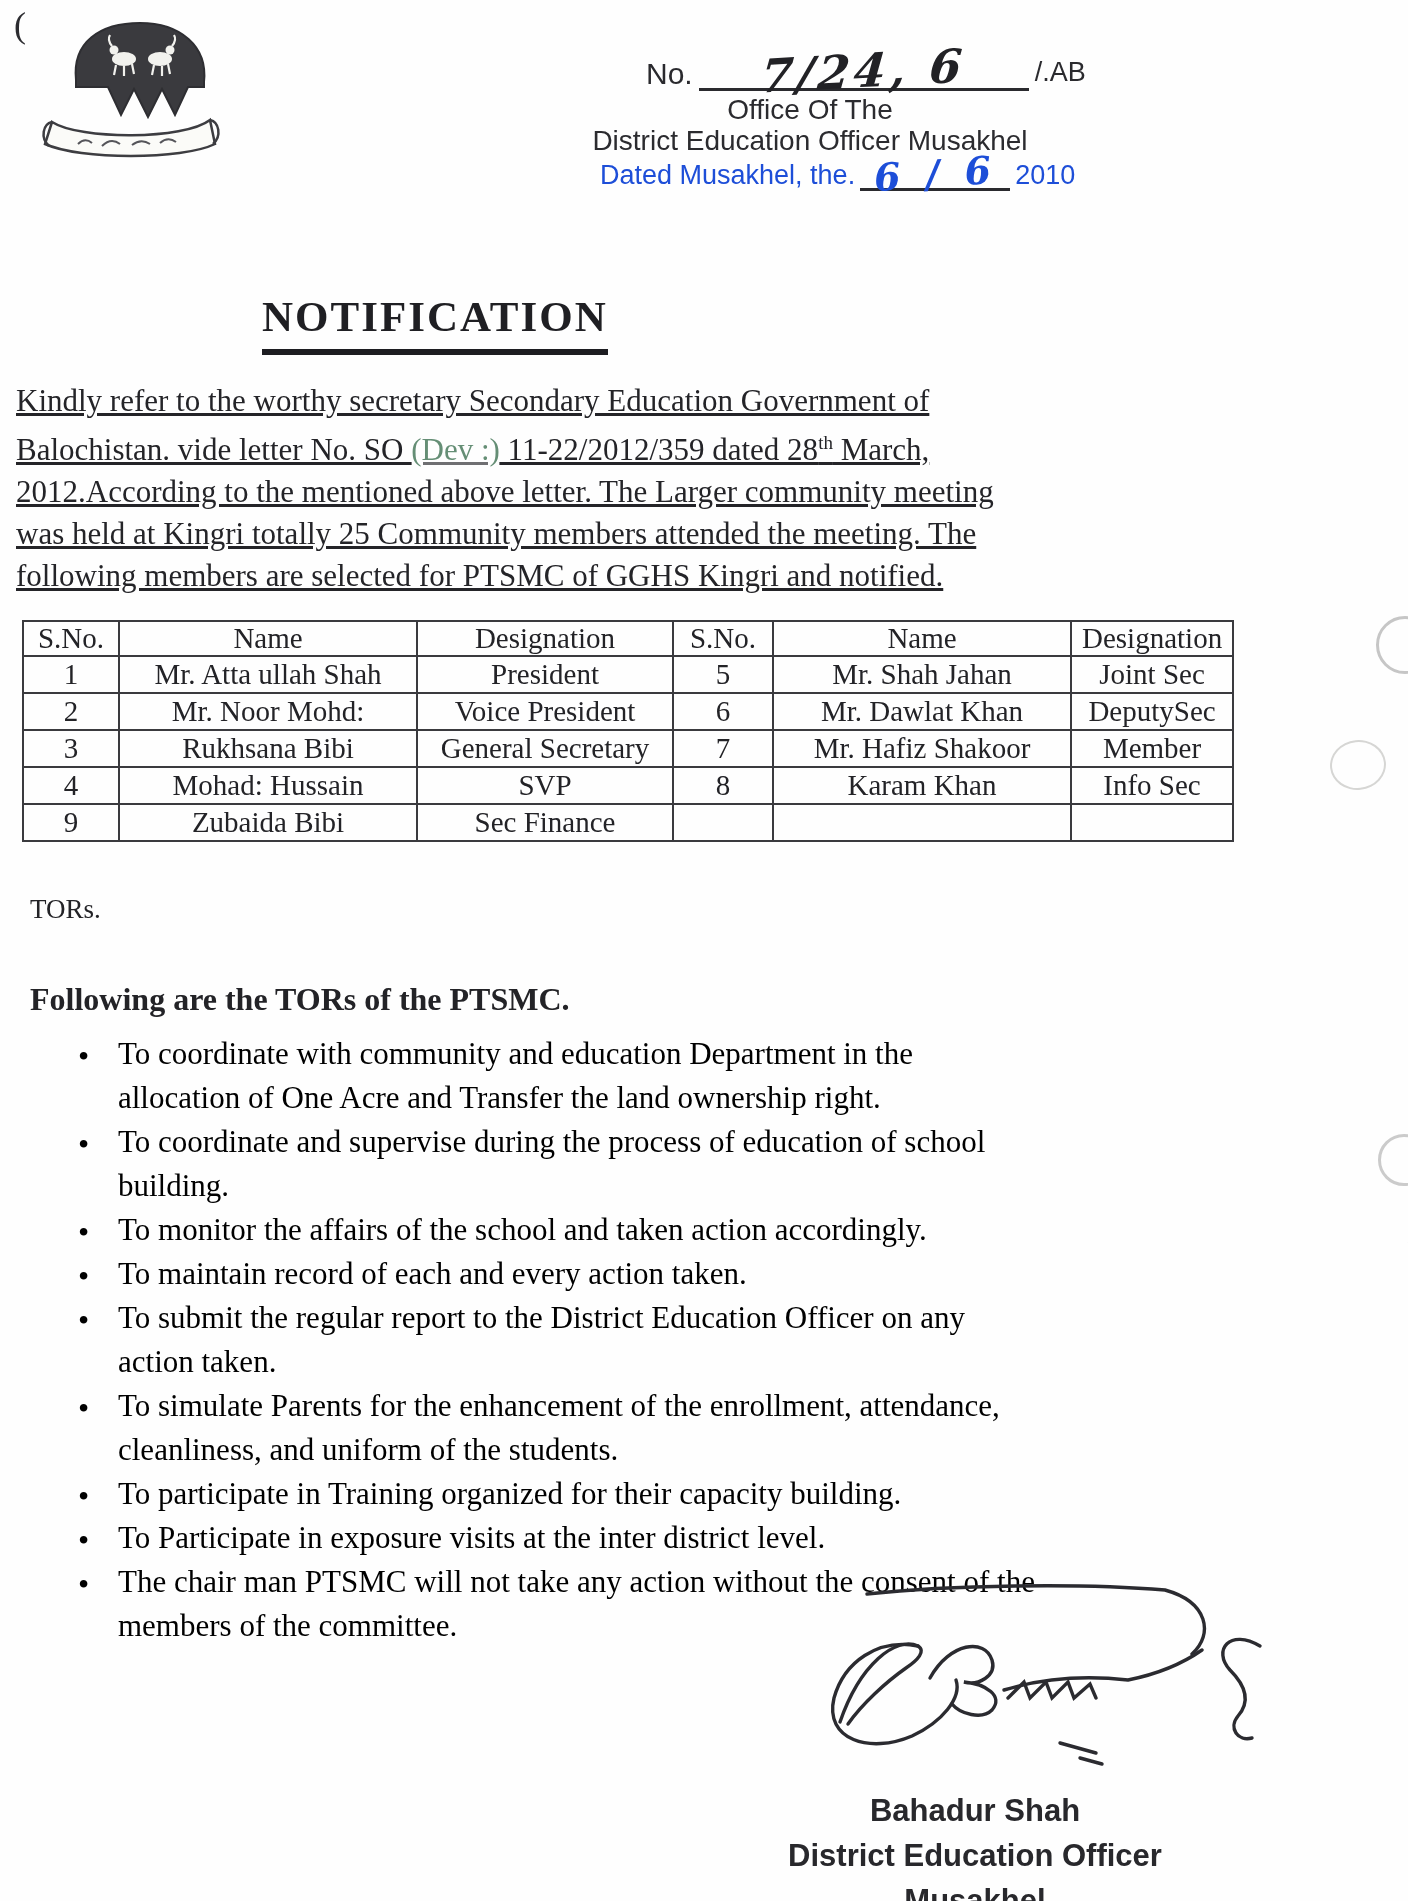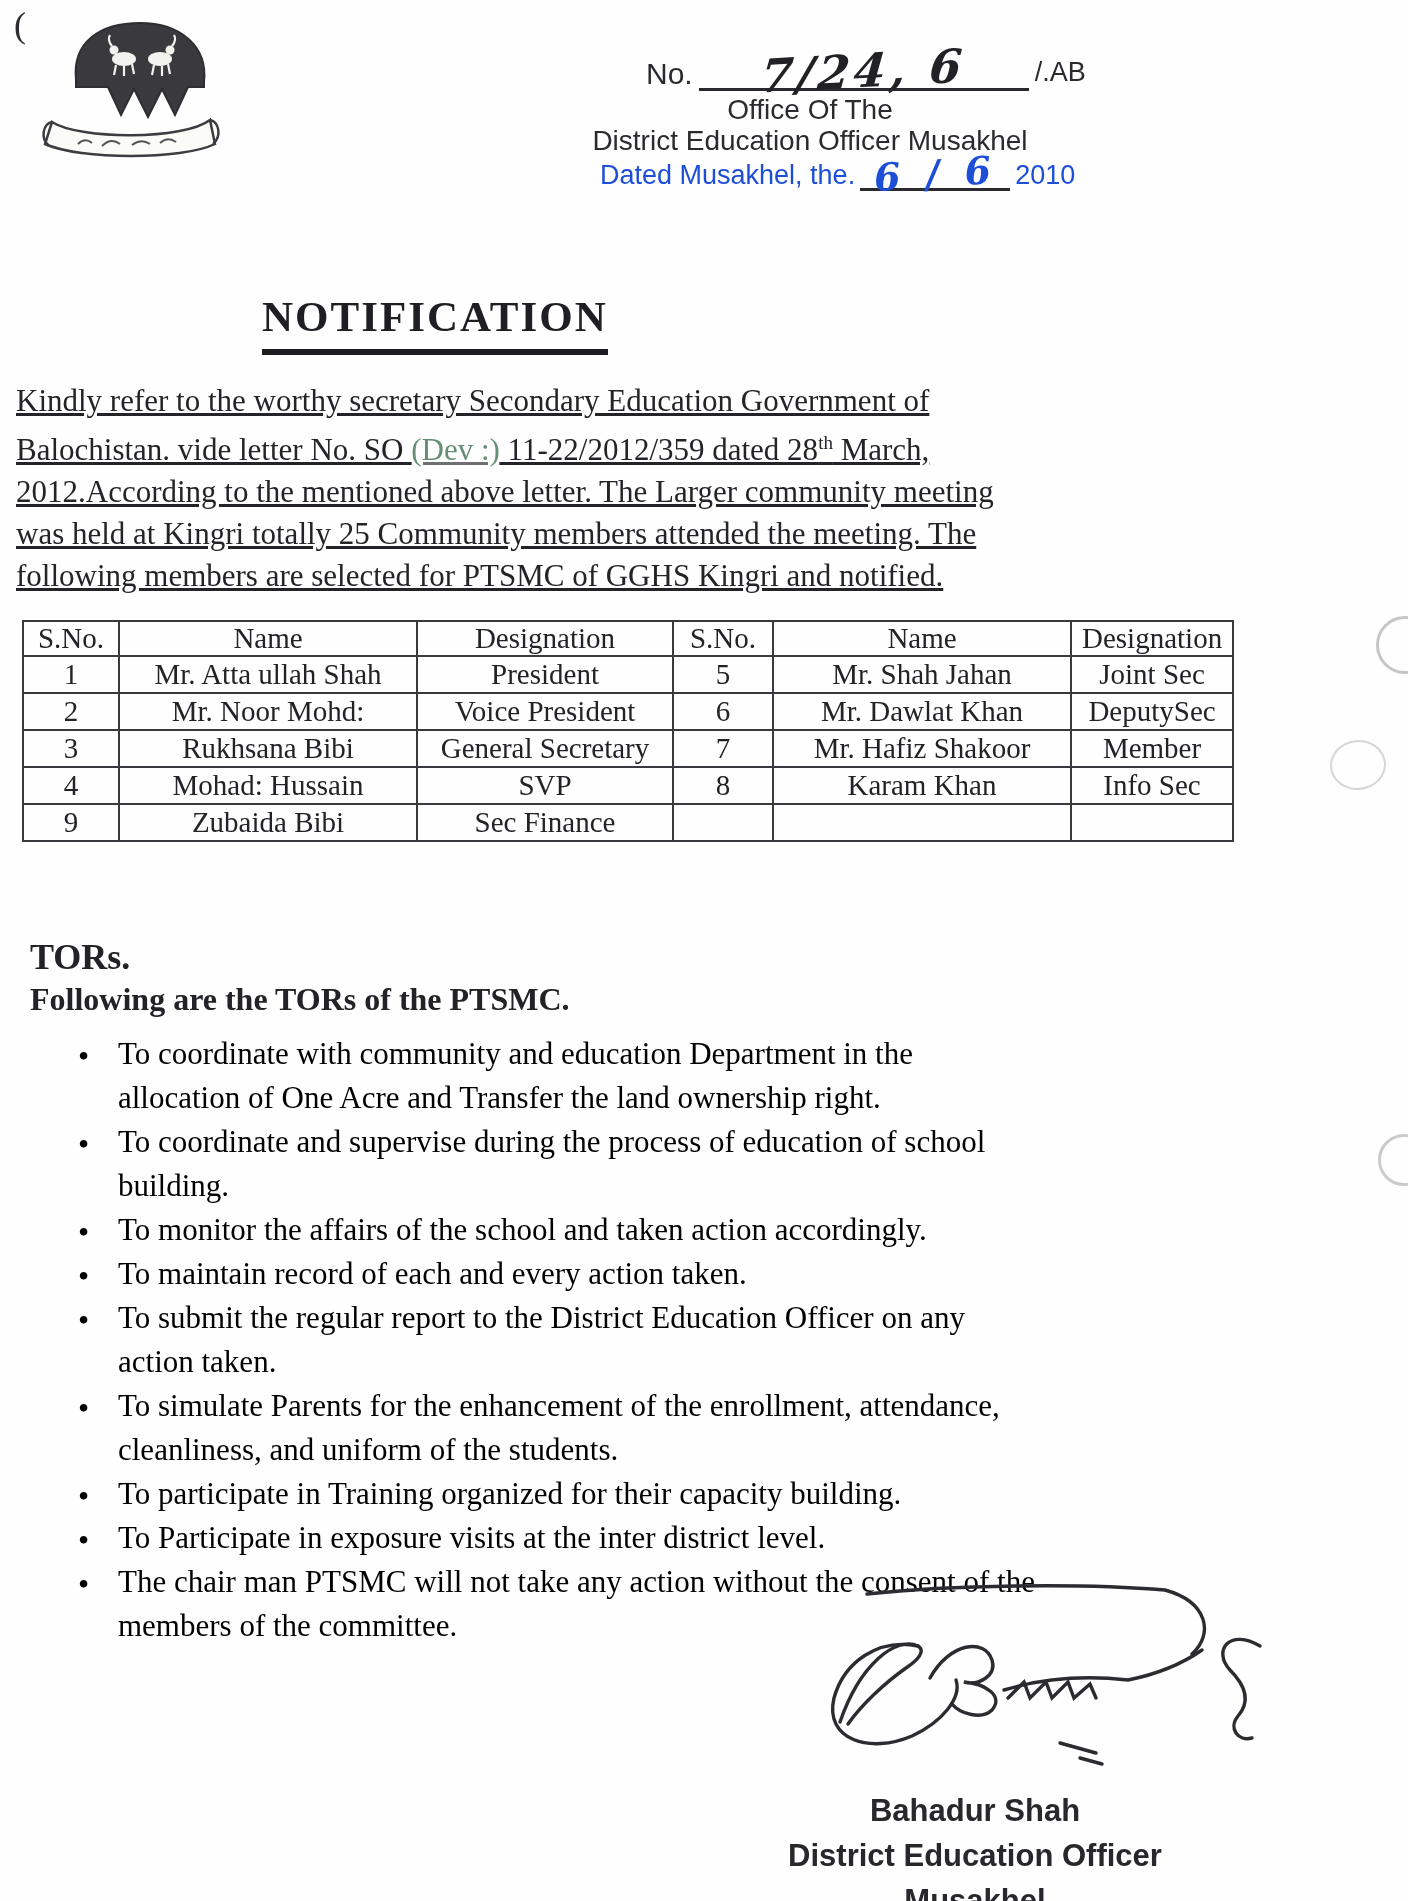--- a/index.html
+++ b/index.html
@@ -39,21 +39,21 @@
   .faded{color:#14532d;opacity:.65;text-align:center;}
   
   table.members{left:22px;top:620px;position:absolute;border-collapse:collapse;
                 table-layout:fixed;width:1210px;font-size:29px;color:#232327;}
   table.members th, table.members td{
     border:2px solid #3a3a3e;font-weight:normal;text-align:center;
     padding:0 10px;overflow:hidden;white-space:nowrap;}
   table.members th{height:32px;}
   table.members td{height:35px;}
   
-  .tors-h{left:30px;top:894px;font-size:36px;font-weight:bold;margin-top:42px;}
+  .tors-h{left:30px;top:894px;font-size:27px;font-weight:normal;}
   .tors-sub{left:30px;top:981px;font-size:32px;font-weight:bold;}
   ul.tors{left:70px;top:1032px;width:1190px;margin:0;padding:0;list-style:none;}
   ul.tors li{position:relative;padding-left:48px;font-size:31px;line-height:44px;
              white-space:pre-line;color:#000000;}
   ul.tors li::before{content:"\2022";position:absolute;left:8px;top:2px;font-size:32px;}
   
   .sig-svg{left:760px;top:1558px;}
   .sig-block{left:740px;top:1788px;width:470px;text-align:center;
              font-family:"Liberation Sans",sans-serif;font-weight:bold;
              font-size:31px;line-height:45px;color:#28282c;}

